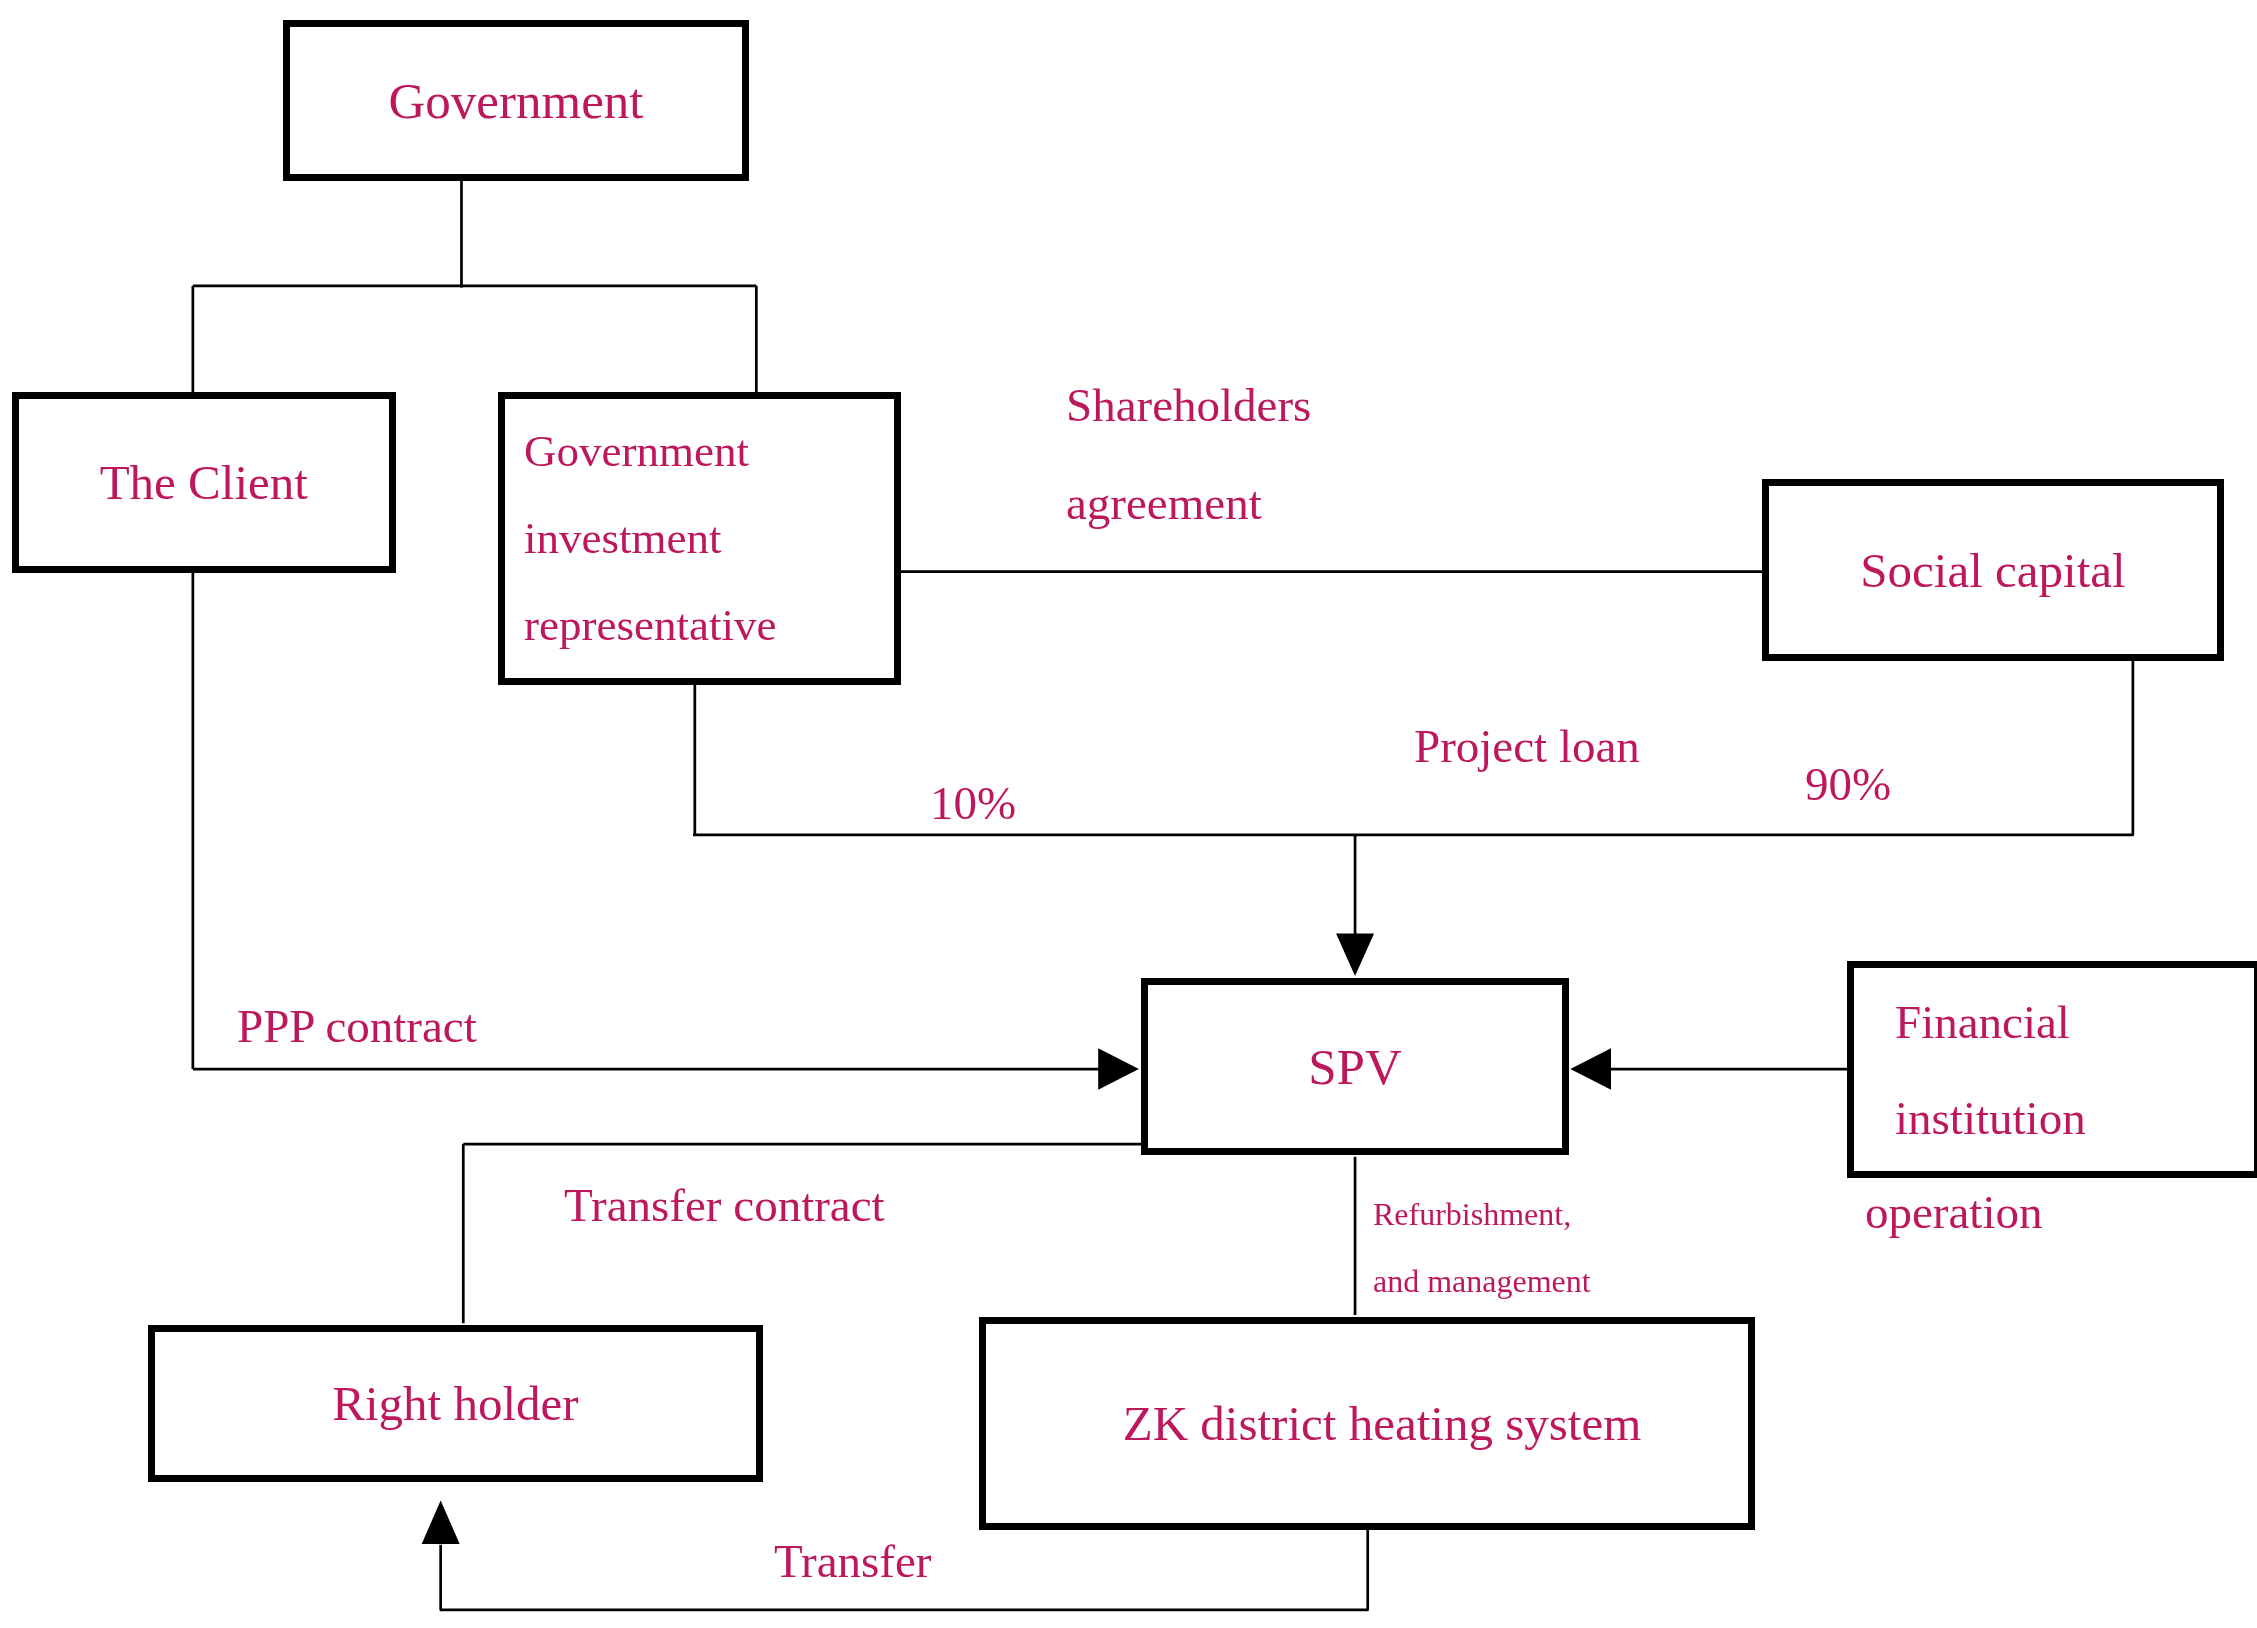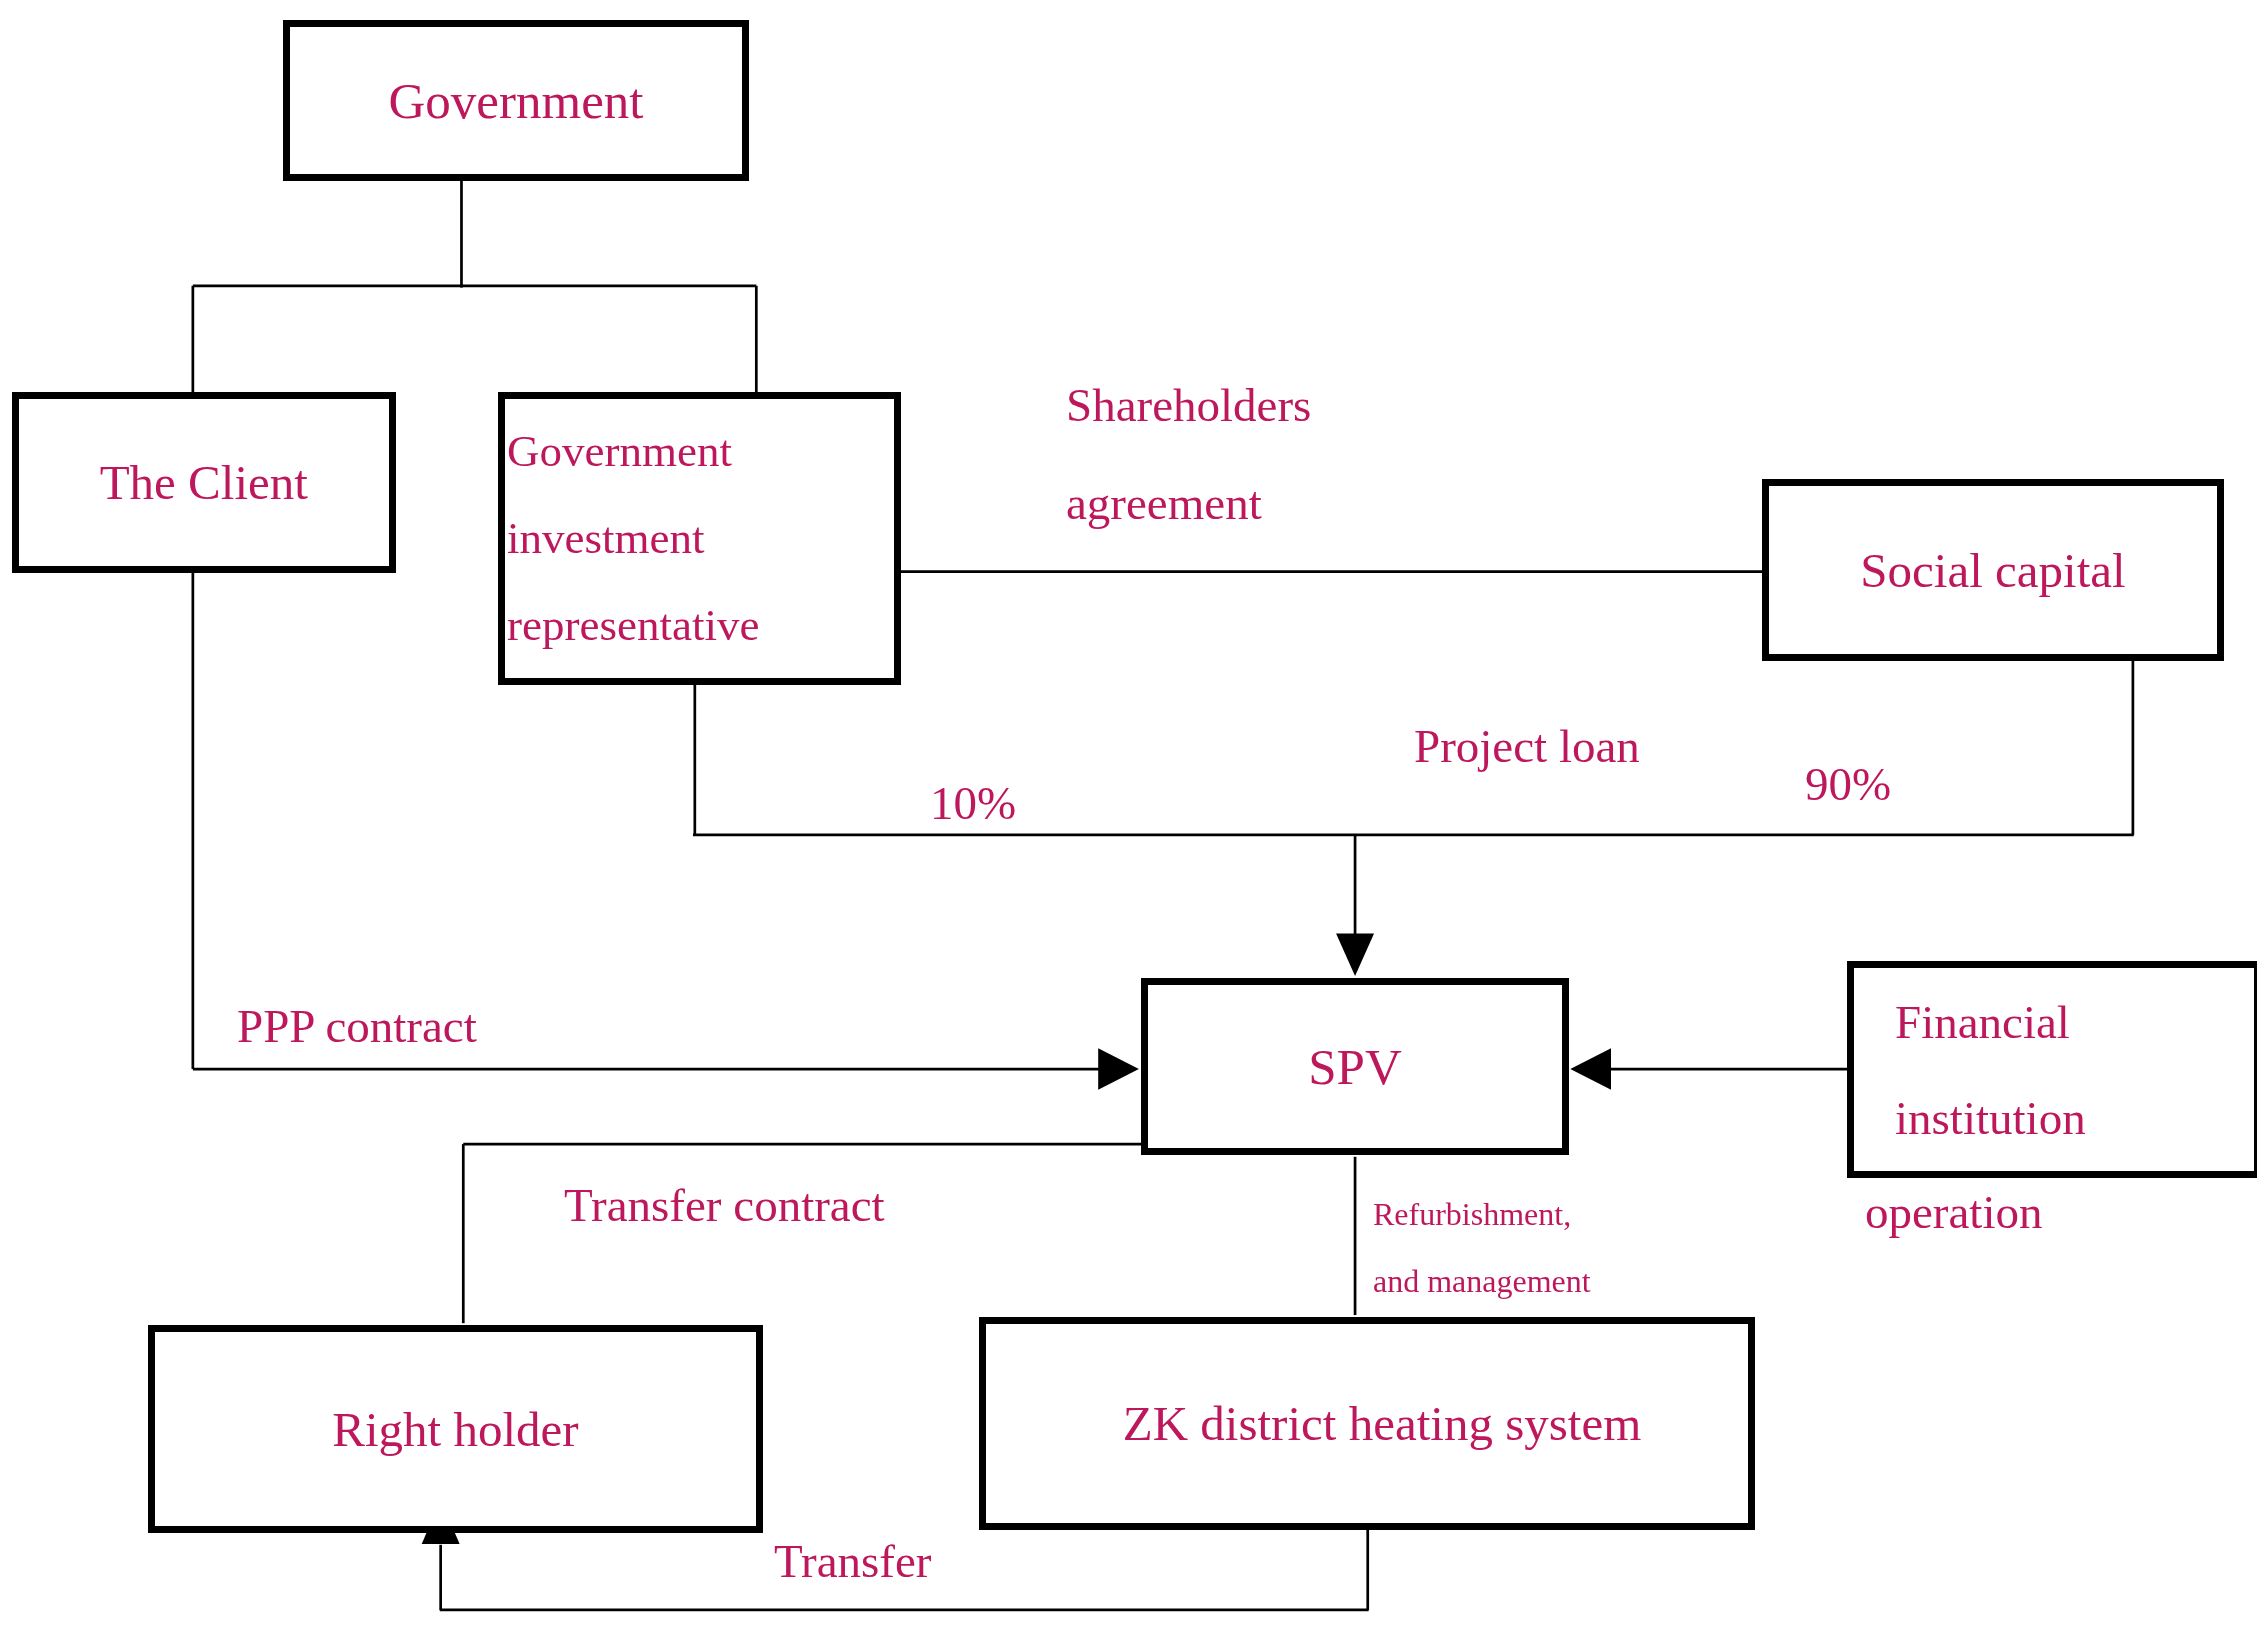--- a/index.html
+++ b/index.html
@@ -35,26 +35,26 @@
     text-align: center;
   }
   .box .box-label { display: block; }
   .box.align-left {
     justify-content: flex-start;
     text-align: left;
   }
   #box-government      { left: 283px;  top: 20px;   width: 466px; height: 161px; font-size: 51px; }
   #box-the-client      { left: 11.8px;   top: 392px;  width: 384px; height: 181px; font-size: 49px; }
   #box-gov-inv-rep     { left: 498px;  top: 392px;  width: 403px; height: 293px; font-size: 45px;
-                         line-height: 87px; padding-left: 2px; }
+                         line-height: 87px; padding-left: 19px; }
   #box-social-capital  { left: 1762px; top: 479px;  width: 462px; height: 182px; font-size: 49px; }
   #box-spv             { left: 1141px; top: 978px; width: 428px; height: 177px; font-size: 51px; }
   #box-financial-inst  { left: 1847px; top: 961px; width: 414px; height: 217px; font-size: 47px;
                          line-height: 96px; padding-left: 41px; }
-  #box-right-holder    { left: 148px;  top: 1325px; width: 615px; height: 208px; font-size: 49px; }
+  #box-right-holder    { left: 148px;  top: 1325px; width: 615px; height: 157px; font-size: 49px; }
   #box-zk-district     { left: 979px; top: 1317px; width: 776px; height: 213px; font-size: 49px; padding-left: 30px; }
 
   .lbl {
     position: absolute;
     z-index: 2;
     white-space: nowrap;
     font-size: 47px;
     line-height: 1.15;
   }
   #lbl-shareholders { left: 1066px; top: 356px;  line-height: 98px; }

